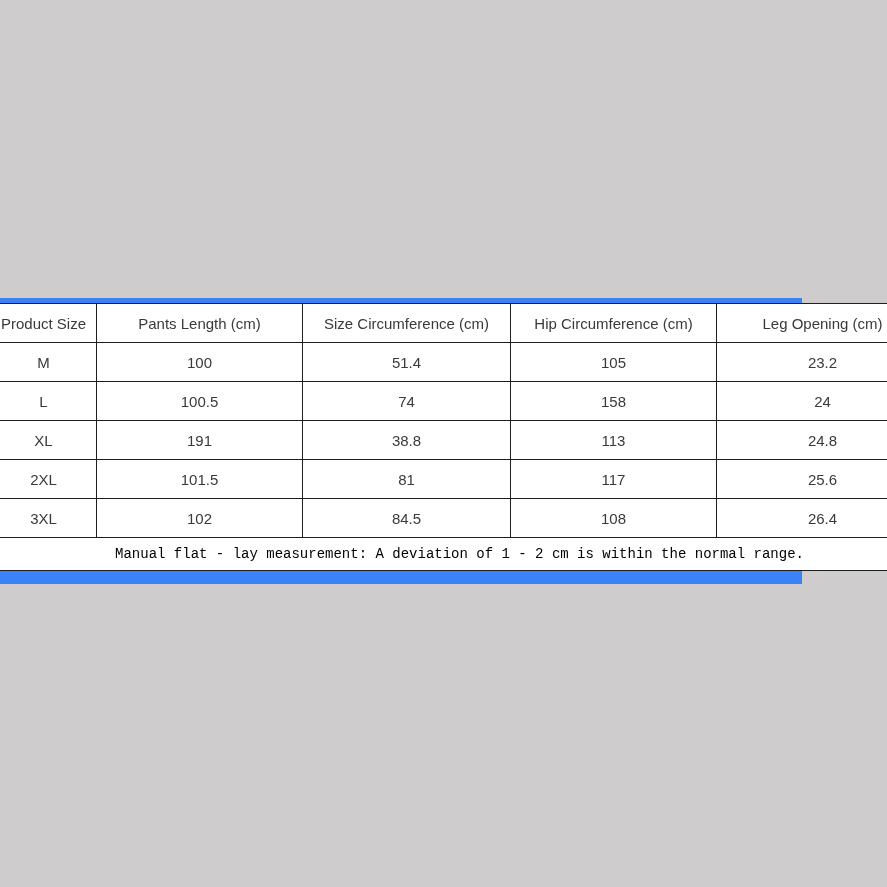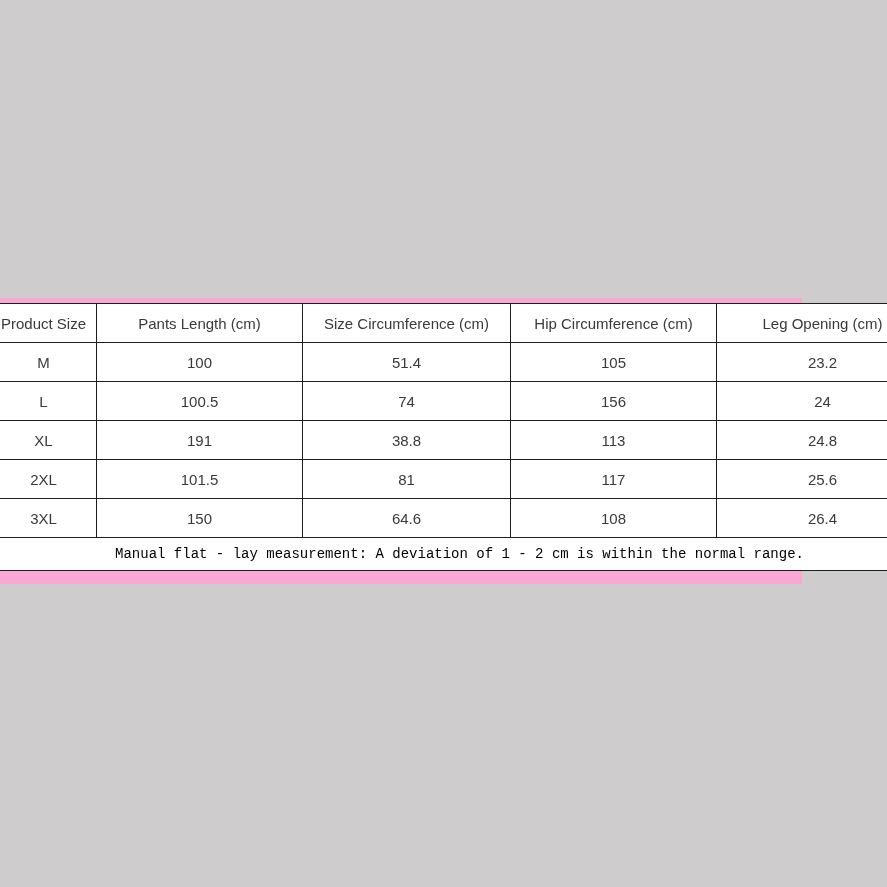--- a/index.html
+++ b/index.html
@@ -13,21 +13,21 @@
     position: relative;
     background: #cfcccd;
     font-family: "Liberation Sans", sans-serif;
   }
   .white-band {
     position: absolute;
     left: 0;
     top: 298px;
     width: 802px;
     height: 286px;
-    background: #f9a8d4;
+    background: #3b82f6;
   }
   table.size-table {
     position: absolute;
     left: -10px;
     top: 5px;
     border-collapse: collapse;
     table-layout: fixed;
     width: 938px;
   }
   table.size-table th,
@@ -80,41 +80,41 @@
         <td>M</td>
         <td>100</td>
         <td>51.4</td>
         <td>105</td>
         <td>23.2</td>
       </tr>
       <tr>
         <td>L</td>
         <td>100.5</td>
         <td>74</td>
-        <td>156</td>
+        <td>158</td>
         <td>24</td>
       </tr>
       <tr>
         <td>XL</td>
         <td>191</td>
         <td>38.8</td>
         <td>113</td>
         <td>24.8</td>
       </tr>
       <tr>
         <td>2XL</td>
         <td>101.5</td>
         <td>81</td>
         <td>117</td>
         <td>25.6</td>
       </tr>
       <tr>
         <td>3XL</td>
-        <td>150</td>
-        <td>64.6</td>
+        <td>102</td>
+        <td>84.5</td>
         <td>108</td>
         <td>26.4</td>
       </tr>
       <tr>
         <td class="note-cell" colspan="5">Manual flat - lay measurement: A deviation of 1 - 2 cm is within the normal range.</td>
       </tr>
     </tbody>
   </table>
 </div>
 

